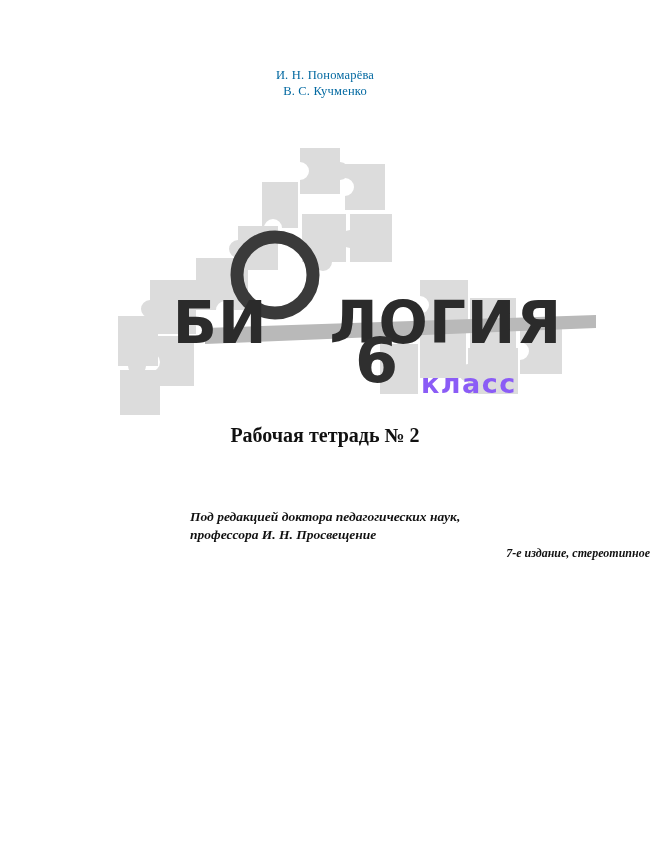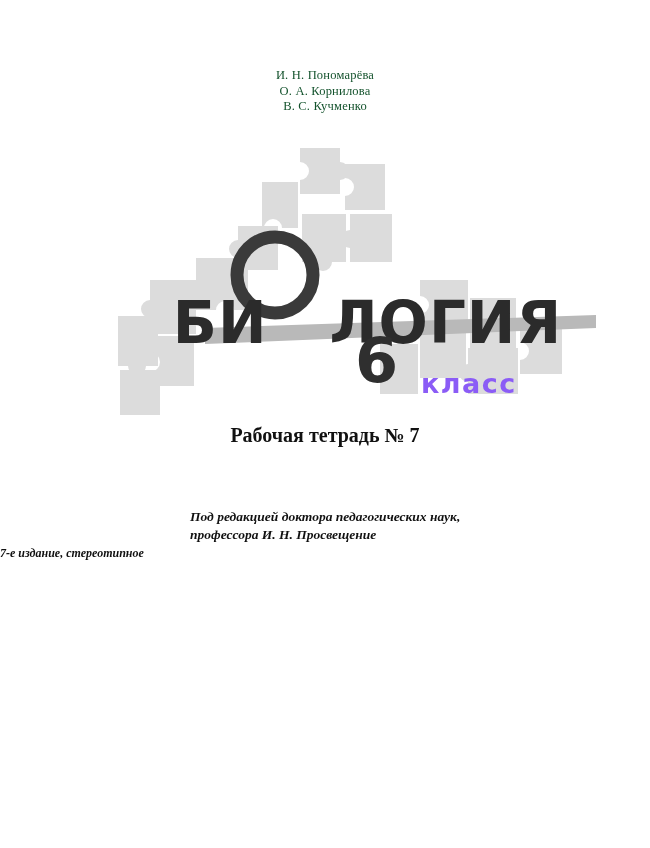--- a/index.html
+++ b/index.html
@@ -25,21 +25,21 @@
   .authors {
     position: absolute;
     top: 68px;
     left: 0;
     right: 0;
     text-align: center;
     font-family: "Liberation Serif", serif;
     font-size: 12.5px;
     line-height: 15.5px;
     letter-spacing: 0.2px;
-    color: #14532d;
+    color: #0369a1;
   }
   .authors div { white-space: pre; }
 
   
   .title-art {
     position: absolute;
     top: 130px;
     left: 0;
     width: 650px;
     height: 285px;
@@ -110,21 +110,21 @@
     color: #111;
     margin-top: 42px;
   }
   .editors div { white-space: pre; }
 
   .edition {
     position: absolute;
     top: 546px;
     left: 0;
     width: 650px;
-    text-align: left;
+    text-align: right;
     font-family: "Liberation Serif", serif;
     font-style: italic;
     font-weight: bold;
     font-size: 12px;
     color: #111;
     white-space: pre;
   }
 
   
   .imprint {
@@ -139,21 +139,20 @@
   .imprint div { white-space: pre; }
   .imprint .city { padding-left: 8px; }
 </style>
 </head>
 <body>
 
 <div class="page">
 
   <div class="authors">
     <div>И. Н. Пономарёва</div>
-    <div>О. А. Корнилова</div>
     <div>В. С. Кучменко</div>
   </div>
 
   <div class="title-art">
     <svg width="650" height="285" viewBox="0 0 650 285" xmlns="http://www.w3.org/2000/svg" aria-hidden="true">
       <g fill="#dcdcdc">
 
         <path d="M300 18 h40 v14 a9 9 0 0 1 0 18 v14 h-40 v-14 a9 9 0 0 0 0 -18 z"></path>
         <path d="M345 34 h40 v46 h-40 v-14 a9 9 0 0 0 0 -18 z"></path>
         <path d="M262 52 h36 v46 h-16 a9 9 0 0 0 -18 0 h-2 z"></path>
@@ -185,21 +184,21 @@
     </svg>
   </div>
 
   <div class="wordmark">
     <span>БИ</span><span class="ring-gap"></span><span>ЛОГИЯ</span>
   </div>
 
   <div class="grade-number">6</div>
   <div class="grade-word">класс</div>
 
-  <div class="workbook-title">Рабочая тетрадь № 7</div>
+  <div class="workbook-title">Рабочая тетрадь № 2</div>
 
   <div class="editors">
     <div>Под редакцией доктора педагогических наук,</div>
     <div>профессора И. Н. Просвещение</div>
   </div>
 
   <div class="edition">7-е издание, стереотипное</div>
 
 
 </div>

